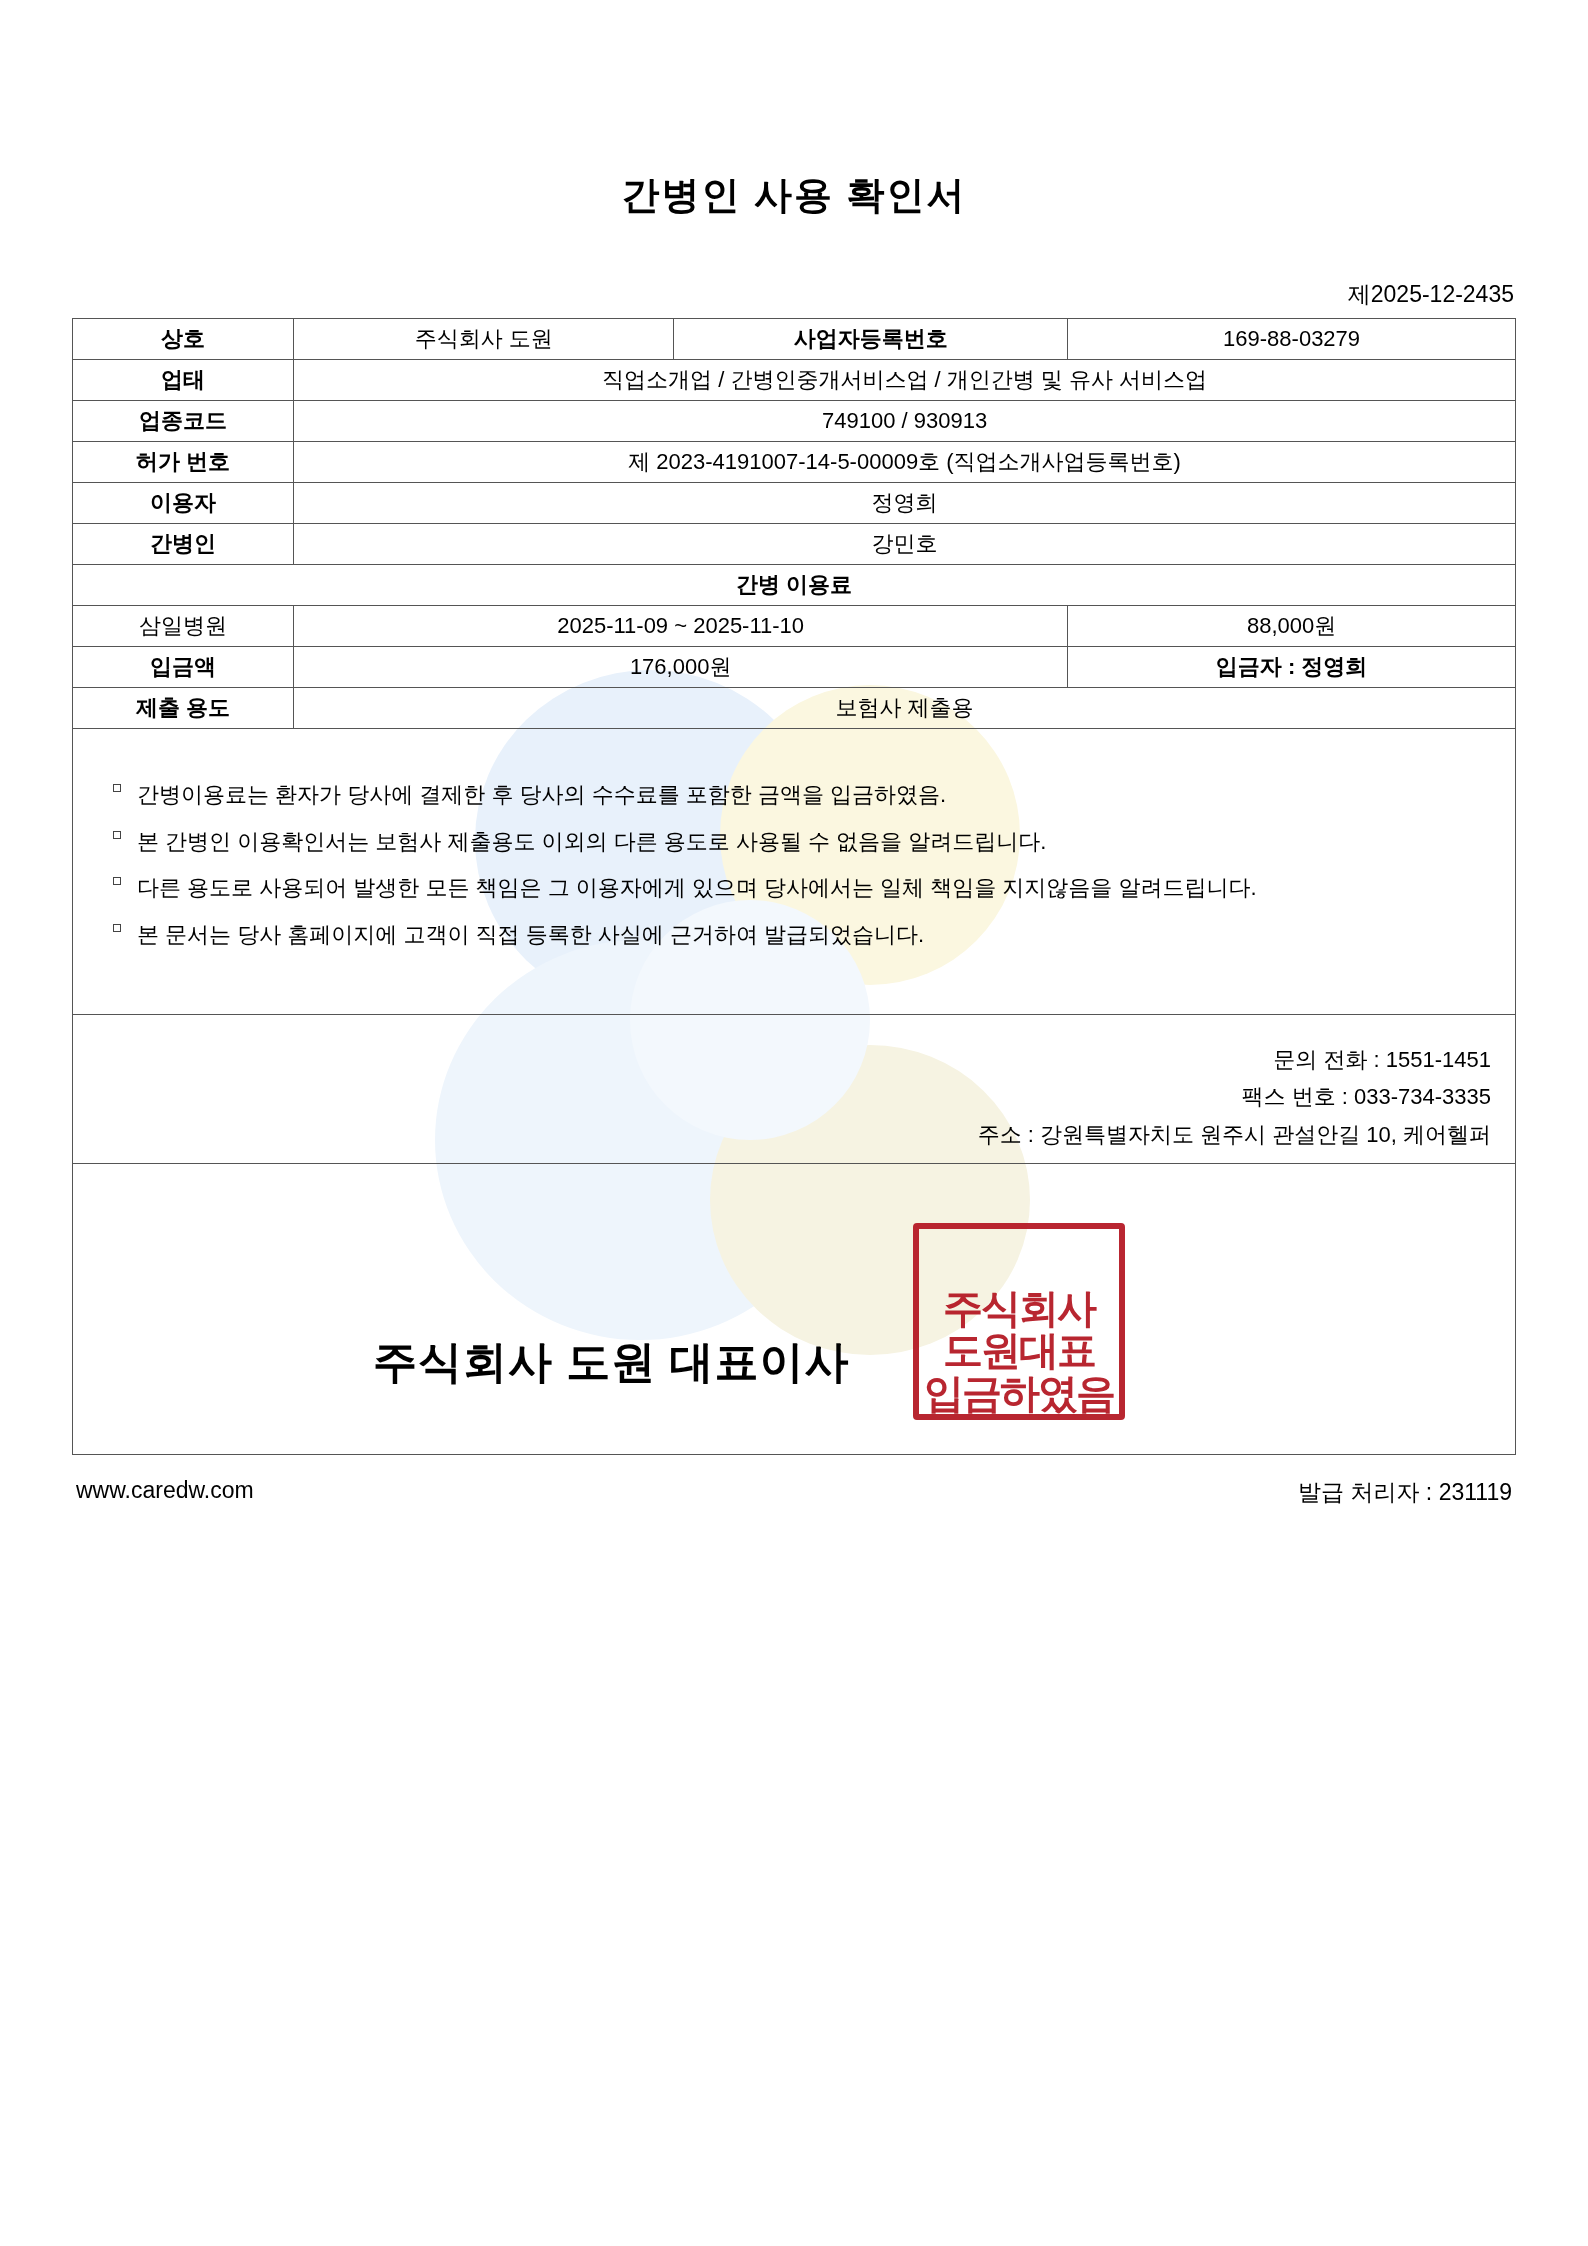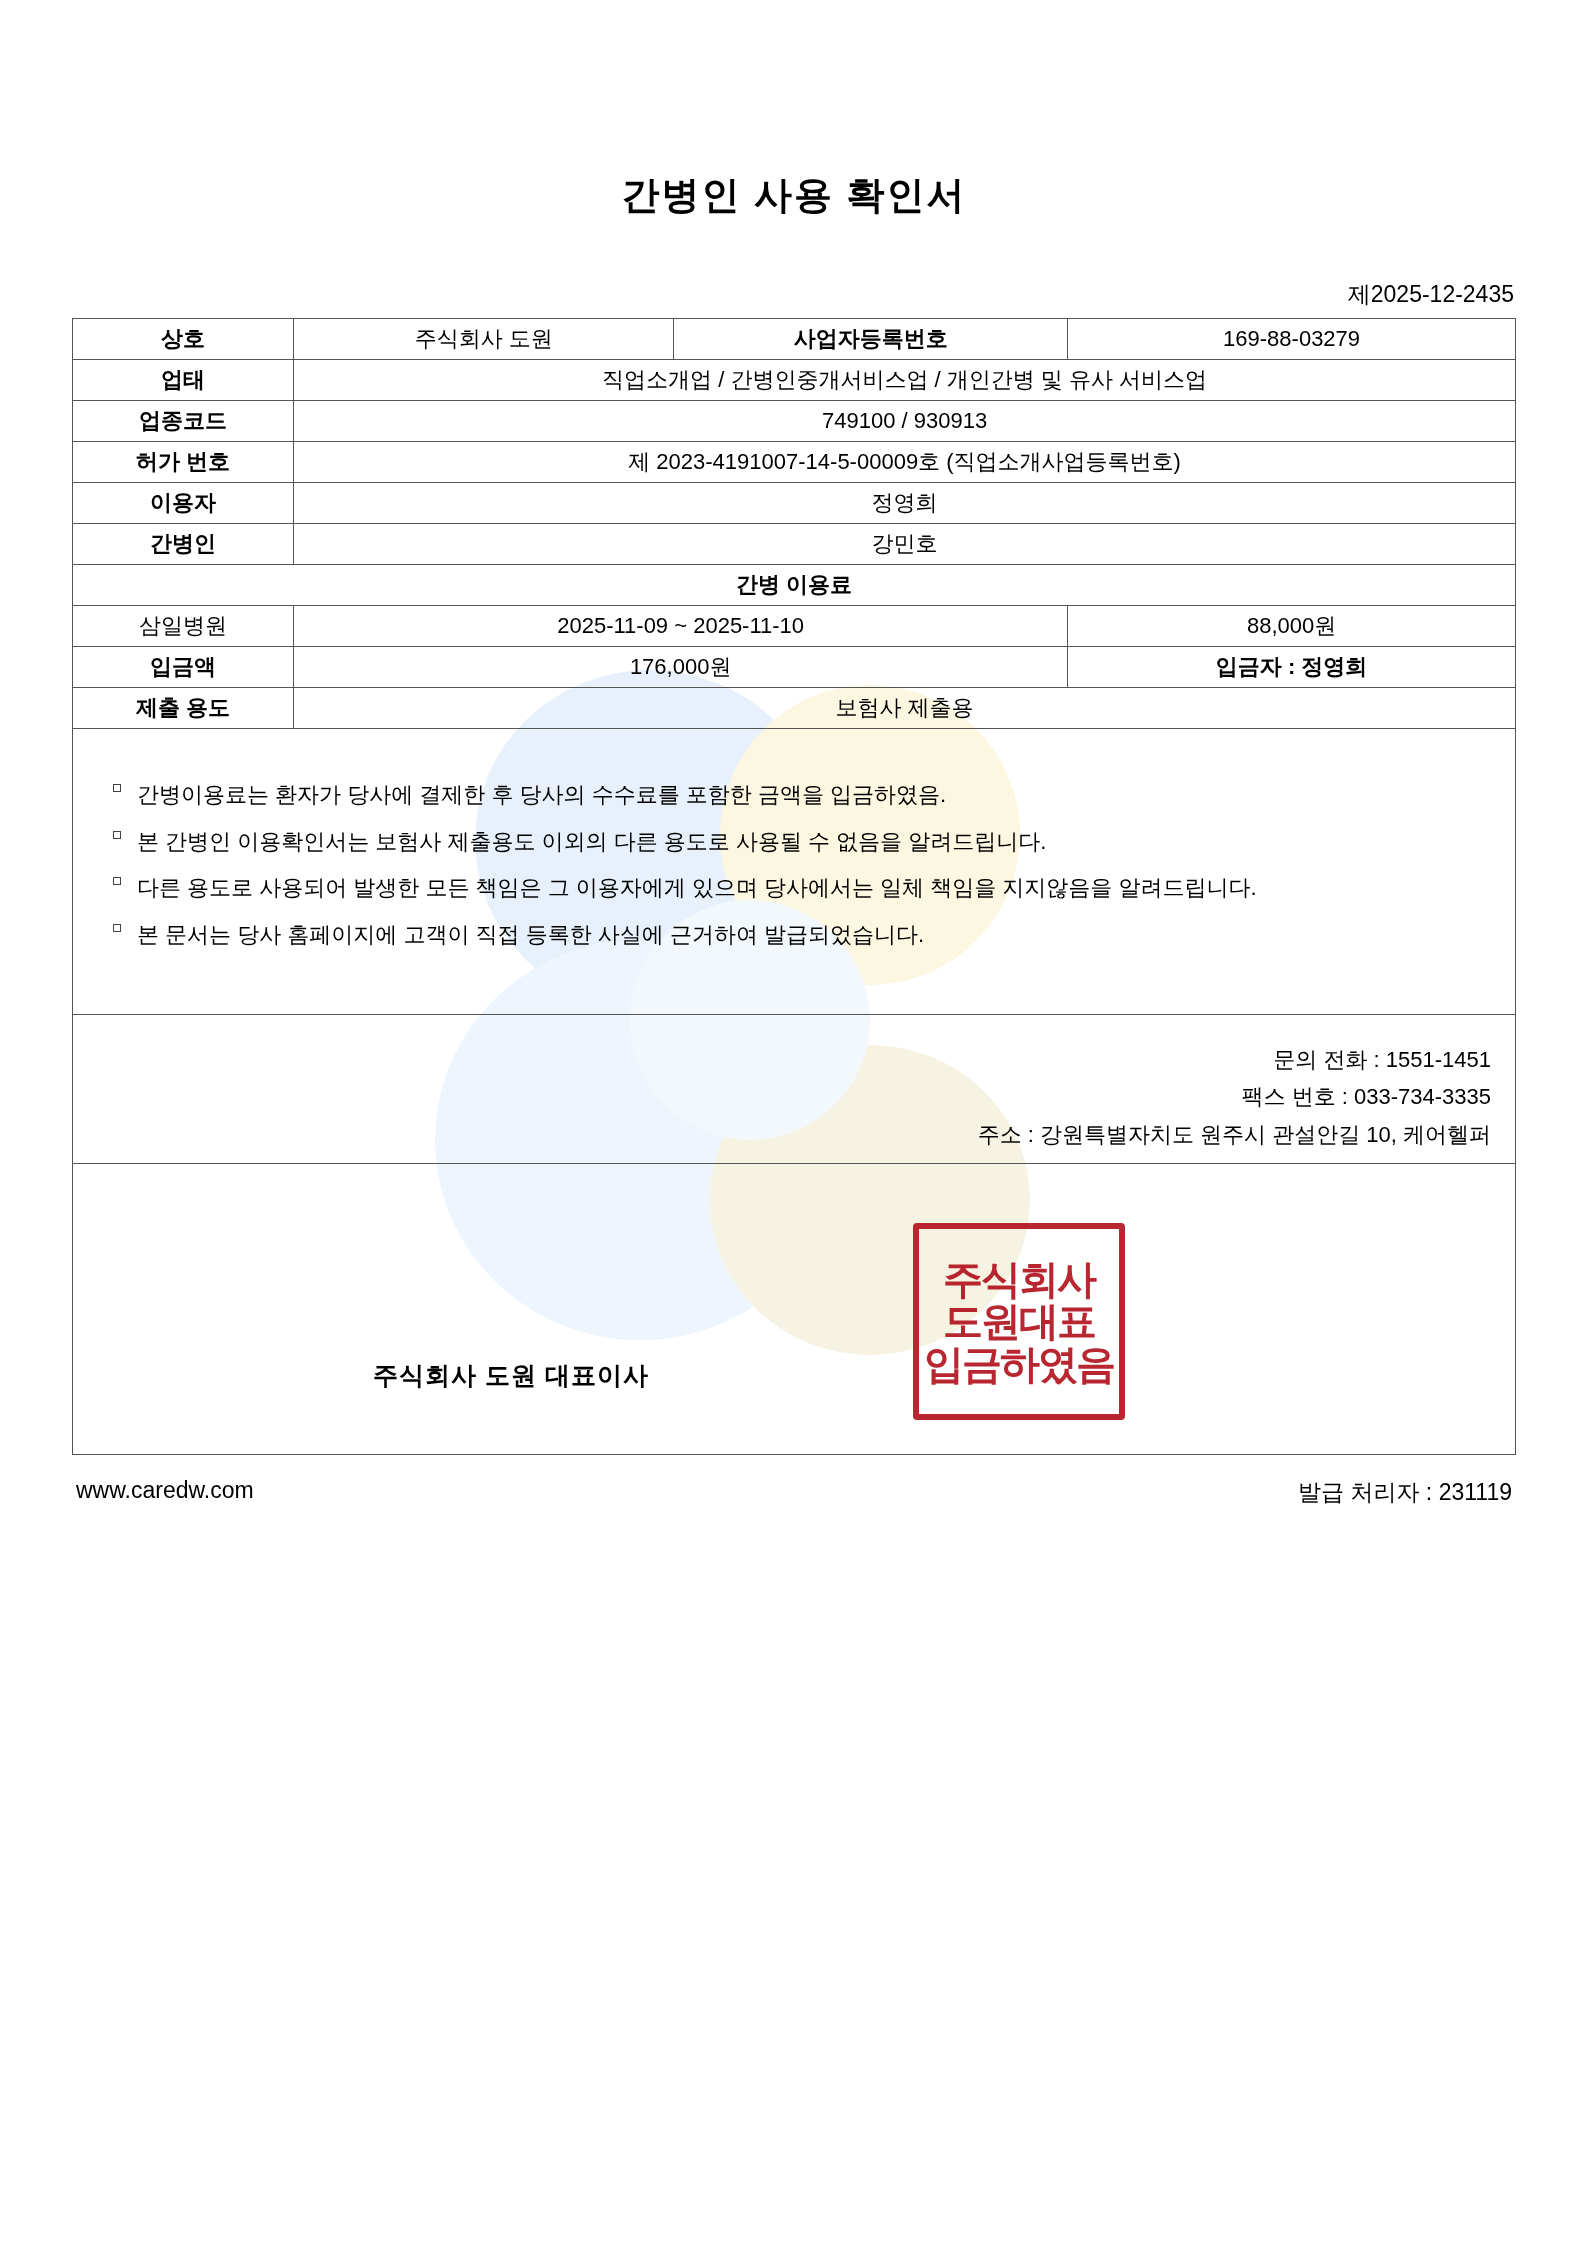--- a/index.html
+++ b/index.html
@@ -122,36 +122,36 @@
     border-top: none !important;
   }
   .sign-inner {
     position: relative;
     height: 290px;
   }
   .company-sign {
     position: absolute;
     left: 300px;
     bottom: 62px;
-    font-size: 25px;
+    font-size: 44px;
     font-weight: bold;
     letter-spacing: 1px;
   }
   .stamp {
     position: absolute;
     left: 840px;
     bottom: 34px;
     width: 200px;
     height: 185px;
     border: 6px solid #b3141f;
     border-radius: 4px;
     color: #b3141f;
     display: flex;
     flex-direction: column;
-    justify-content: center;
+    justify-content: flex-end;
     align-items: center;
     font-weight: bold;
     font-size: 40px;
     line-height: 1.06;
     letter-spacing: -2px;
     font-family: "DejaVu Sans", sans-serif;
     opacity: 0.92;
   }
   .stamp span { display: block; white-space: nowrap; }
 

